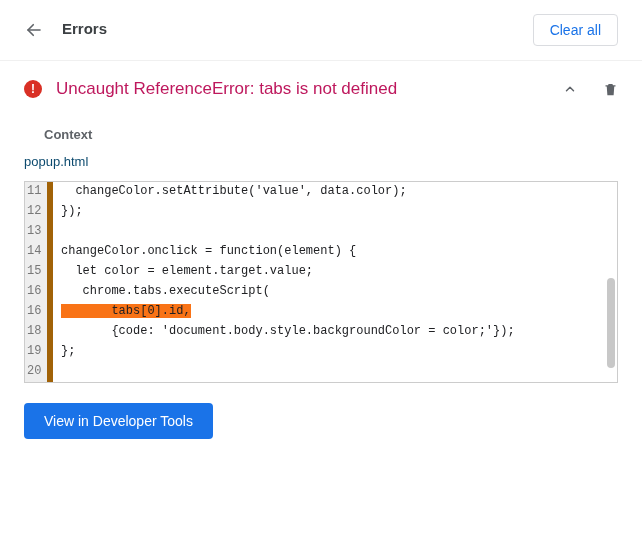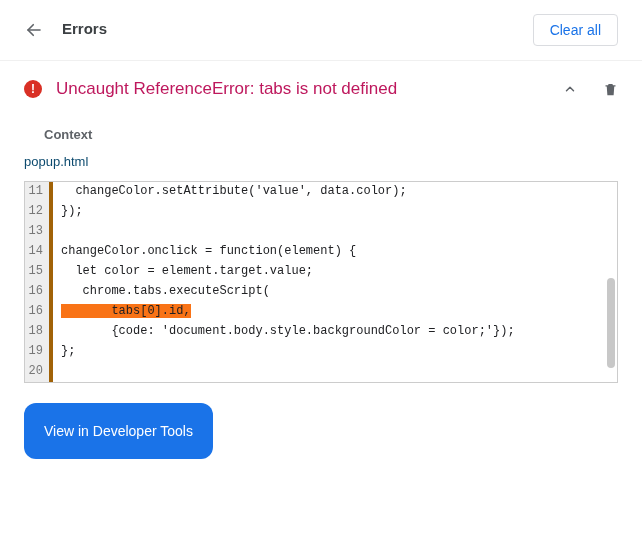--- a/index.html
+++ b/index.html
@@ -61,34 +61,34 @@
     .code-block {
       border: 1px solid #ccc;
       margin-top: 12px;
       font-family: 'Courier New', monospace;
       font-size: 12px;
       position: relative;
     }
     .code-line { display:flex; align-items:stretch; min-height: 20px; }
     .gutter {
       width: 28px; text-align: right; padding: 2px 6px 2px 2px;
-      background: #eee; color:#777; border-right:4px solid #a16207;
+      background: #eee; color:#777; border-right:6px solid #a16207;
       user-select:none;
     }
     .code-text { padding: 2px 6px 2px 8px; white-space: pre; flex:1; color:#202124;}
     .hl-line { background: transparent; }
     .hl-span { background: #f97316; }
     .scrollbar-stub { position:absolute; right:2px; top:48%; width:8px; height:90px; background:#c8c8c8; border-radius:4px;}
     .devtools-btn {
       margin-top: 20px;
       background: #1a73e8;
       color: #fff;
       border: none;
-      border-radius: 12px;
-      padding: 20px 20px;
+      border-radius: 4px;
+      padding: 10px 20px;
       font-size: 14px;
       font-weight: 500;
       cursor:pointer;
     }
     svg { display:block; }
   </style>
 </head>
 <body>
 
 <div class="header">

